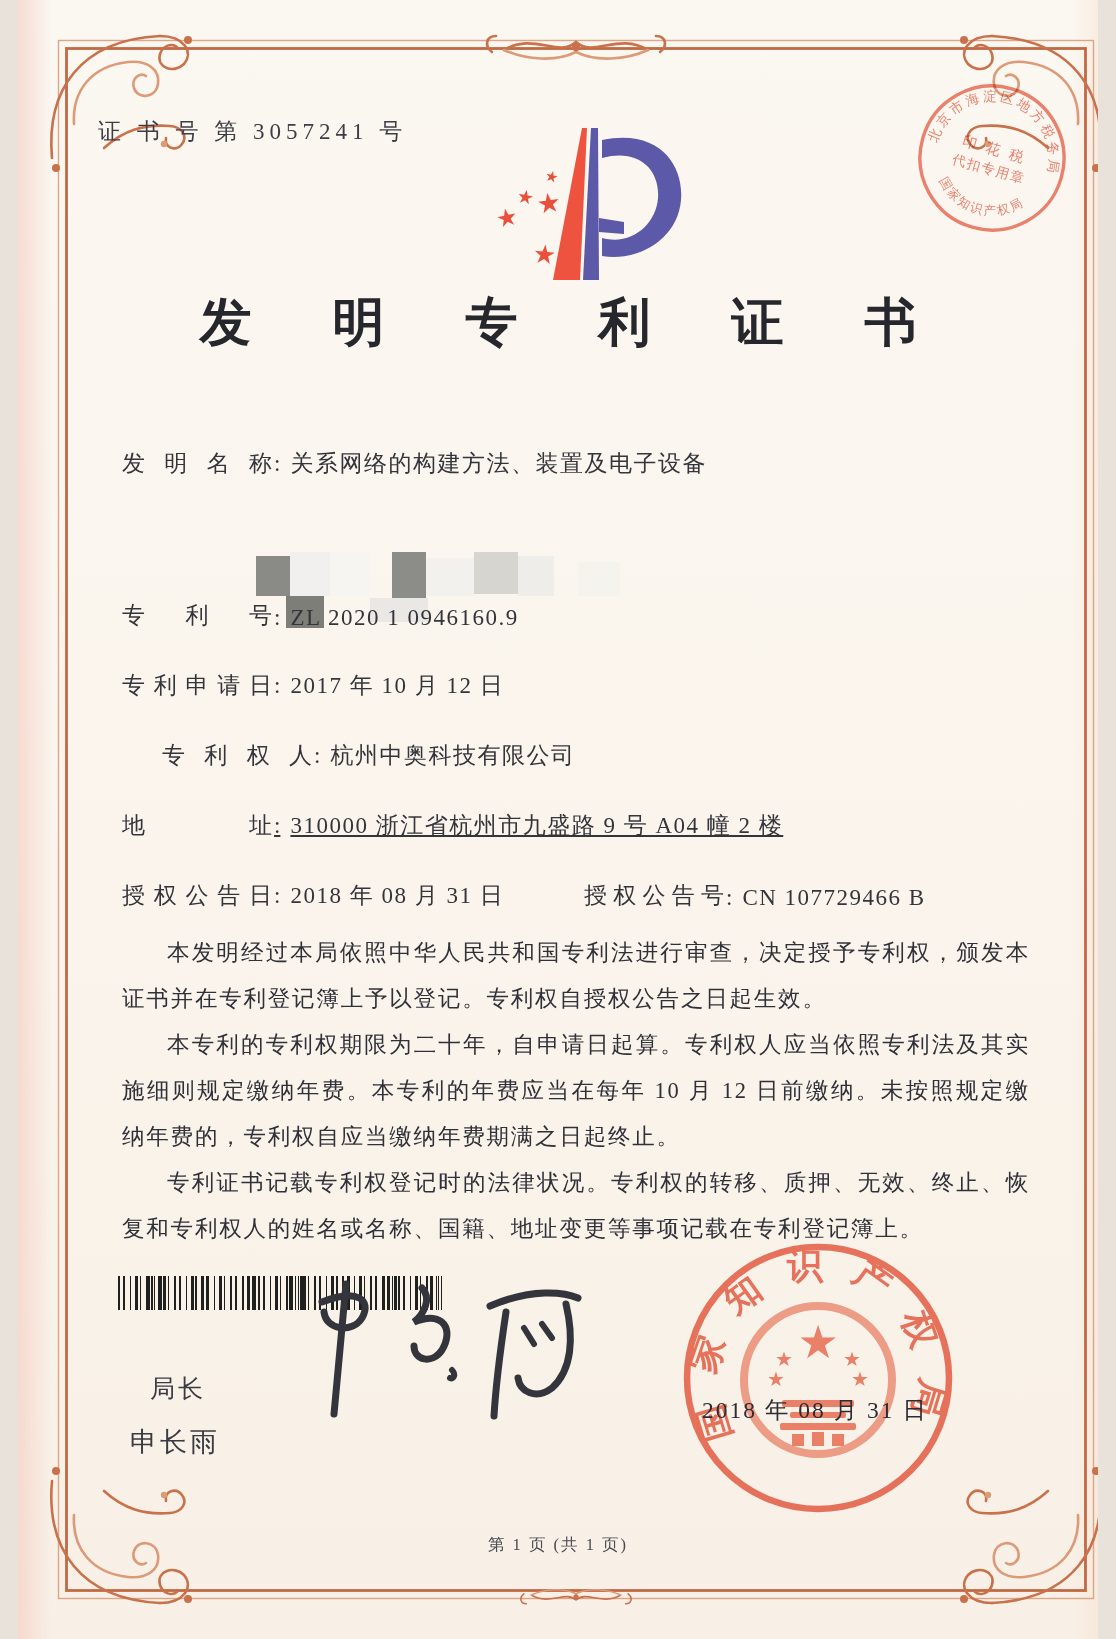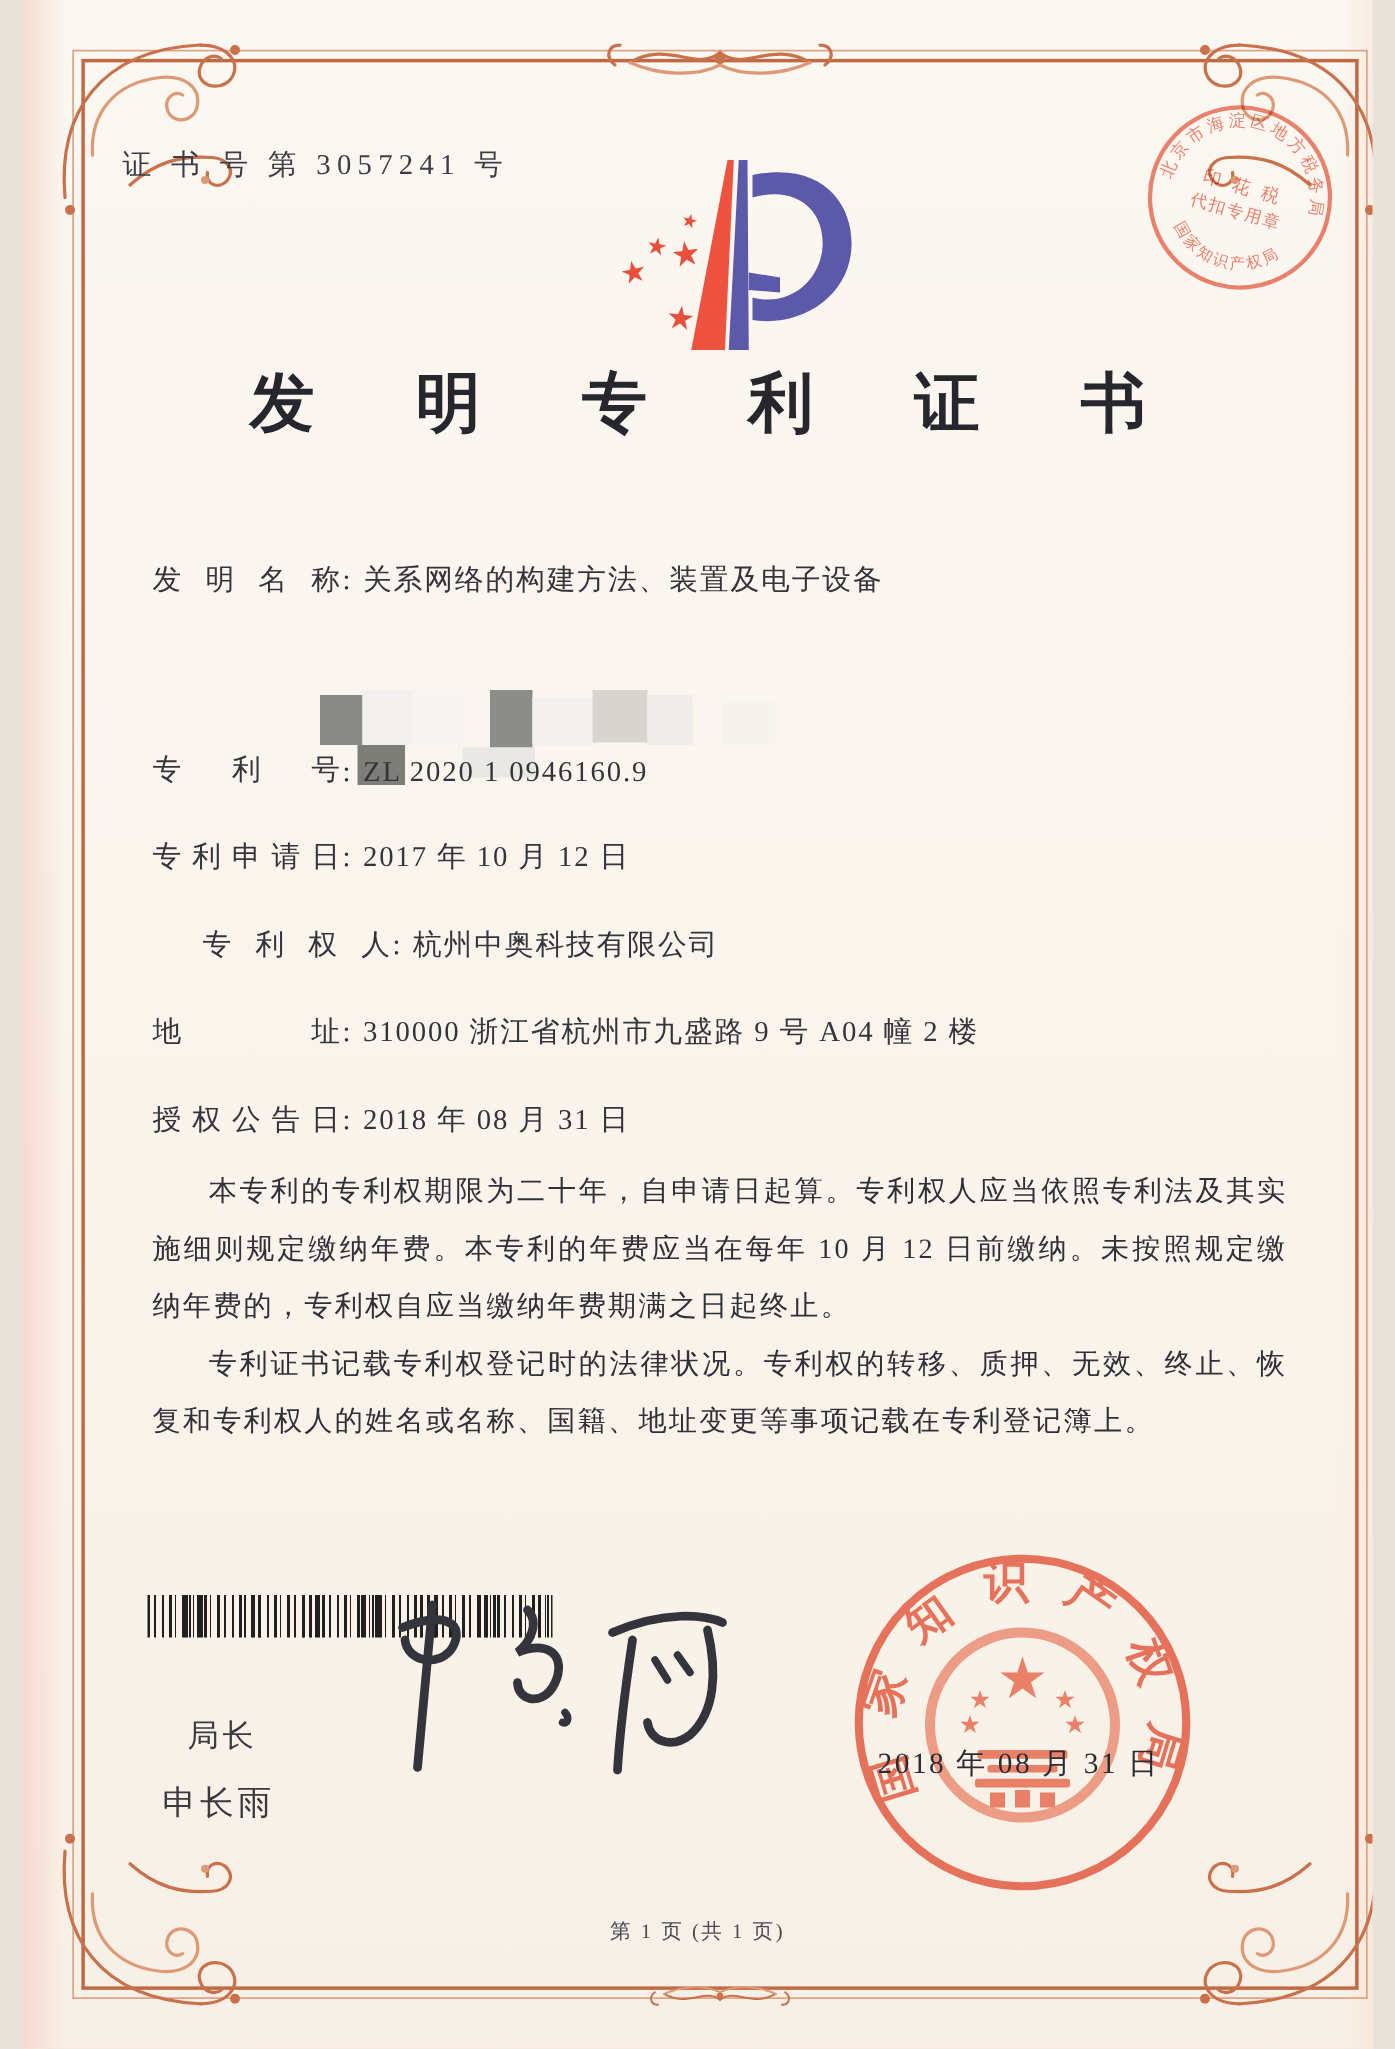--- a/index.html
+++ b/index.html
@@ -141,29 +141,33 @@
   </div>
 
   <div class="abs frow" style="top:670px;">
     <span class="flabel">专利申请日</span><span class="fcolon">:</span><span class="fvalue">2017 年 10 月 12 日</span>
   </div>
 
   <div class="abs frow" style="top:740px;margin-left:40px;">
     <span class="flabel">专利权人</span><span class="fcolon">:</span><span class="fvalue">杭州中奥科技有限公司</span>
   </div>
 
-  <div class="abs frow" style="top:810px;">
+  <div class="abs frow" style="top:810px;text-decoration:underline;">
     <span class="flabel">地址</span><span class="fcolon">:</span><span class="fvalue">310000 浙江省杭州市九盛路 9 号 A04 幢 2 楼</span>
   </div>
 
   <div class="abs frow" style="top:880px;">
     <span class="flabel">授权公告日</span><span class="fcolon">:</span><span class="fvalue">2018 年 08 月 31 日</span>
   </div>
+  <div class="abs frow" style="left:566px;top:880px;">
+    <span class="flabel2">授权公告号</span><span class="fcolon">:</span><span class="fvalue">CN 107729466 B</span>
+  </div>
 
   <div class="abs body-text">
+    <p>本发明经过本局依照中华人民共和国专利法进行审查，决定授予专利权，颁发本证书并在专利登记簿上予以登记。专利权自授权公告之日起生效。</p>
     <p>本专利的专利权期限为二十年，自申请日起算。专利权人应当依照专利法及其实施细则规定缴纳年费。本专利的年费应当在每年 10 月 12 日前缴纳。未按照规定缴纳年费的，专利权自应当缴纳年费期满之日起终止。</p>
     <p>专利证书记载专利权登记时的法律状况。专利权的转移、质押、无效、终止、恢复和专利权人的姓名或名称、国籍、地址变更等事项记载在专利登记簿上。</p>
   </div>
 
   <div class="abs barcode"></div>
 
   <div class="abs signer-title">局长</div>
   <div class="abs signer-name">申长雨</div>
 
   <svg class="abs" style="left:276px;top:1266px;" width="310" height="160" viewBox="0 0 310 160" fill="none" stroke="#34353c" stroke-width="7" stroke-linecap="round">

